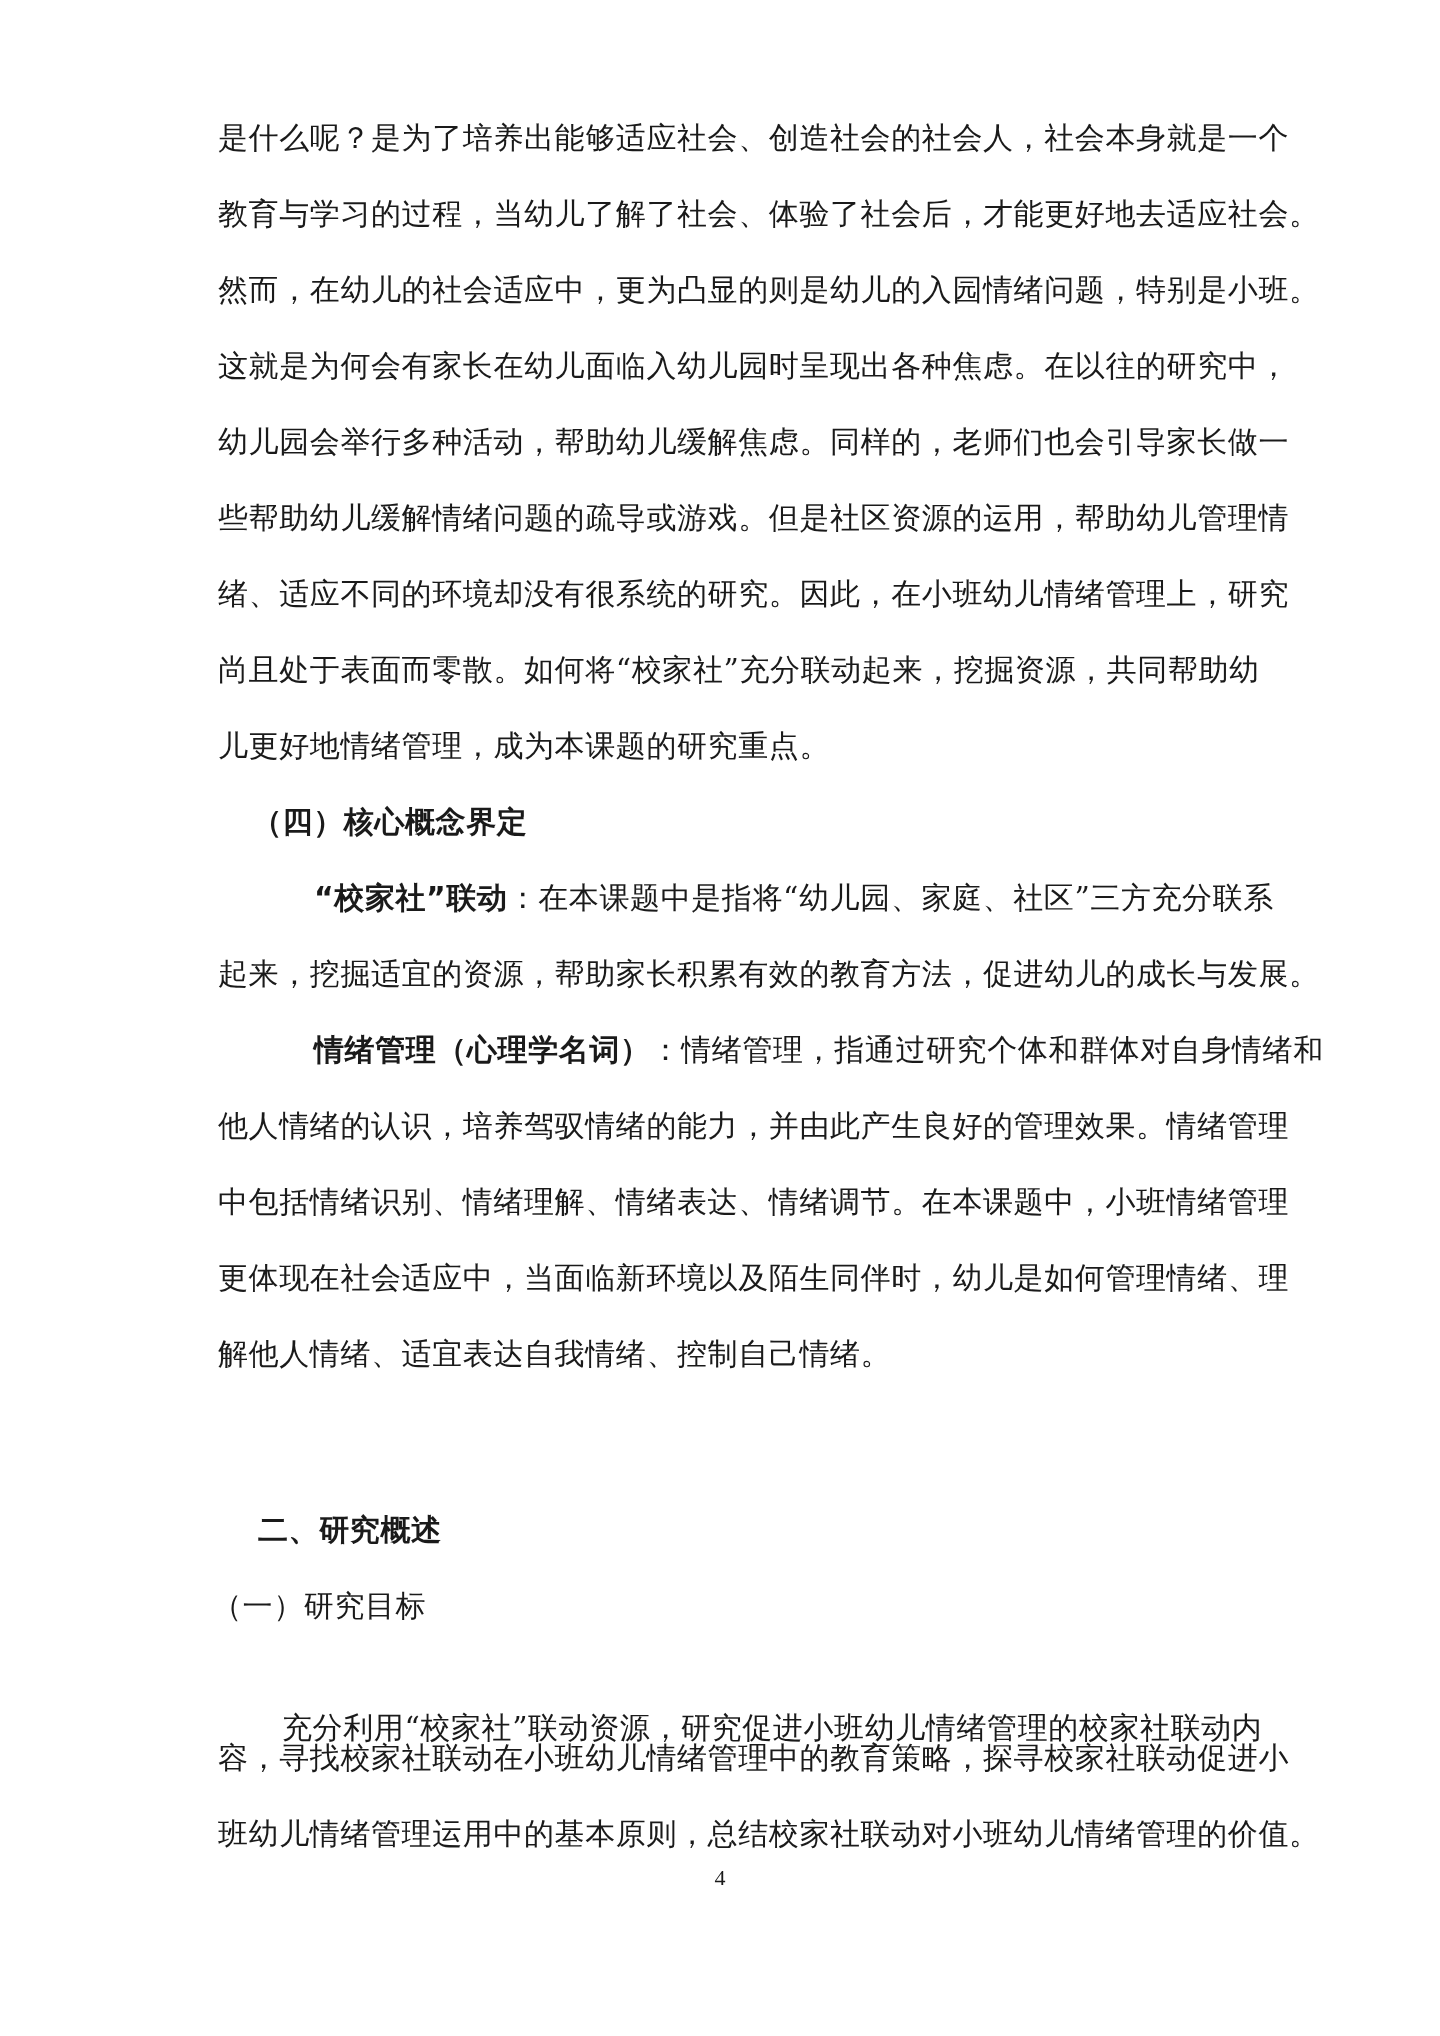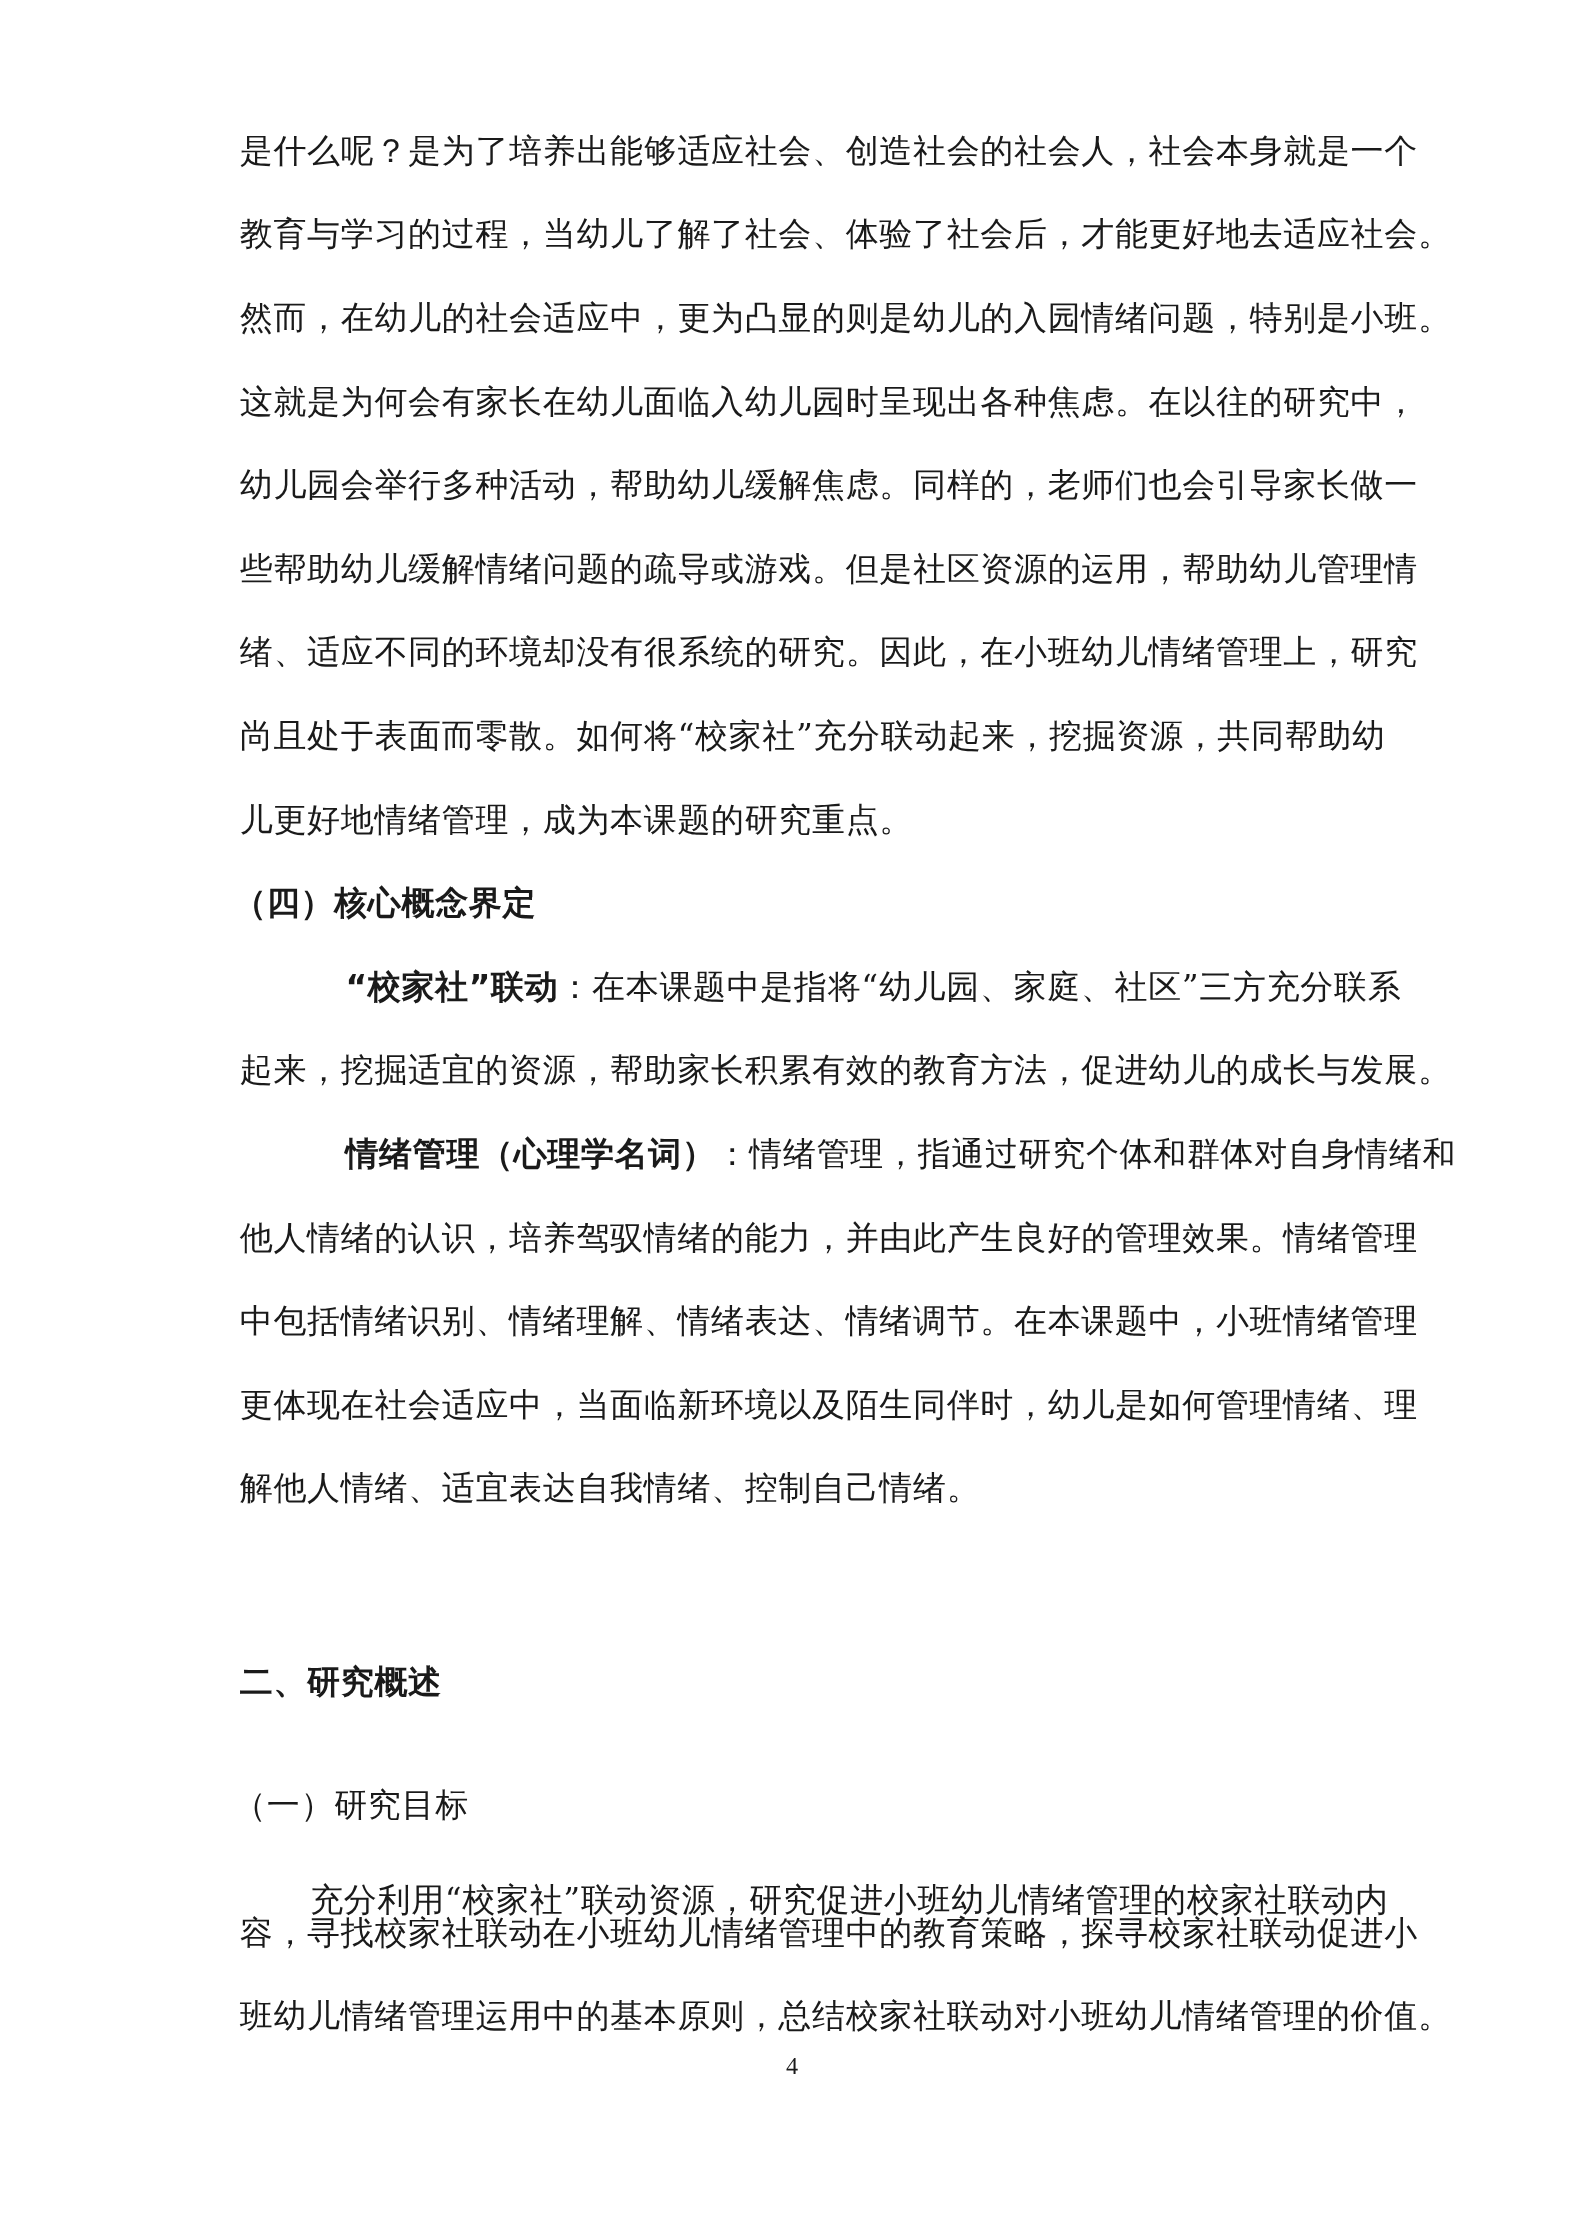--- a/index.html
+++ b/index.html
@@ -4,22 +4,22 @@
 <style>
   html, body { margin: 0; padding: 0; background: #ffffff; }
   body { width: 1440px; height: 2036px; position: relative; overflow: hidden;
          font-family: "DejaVu Serif", "Liberation Serif", serif; color: #1a1a1a; }
   .page { position: absolute; left: 0; top: 0; width: 1440px; height: 1504px; }
   .line { position: absolute; left: 218px; width: 1020px; font-size: 30px; line-height: 40px;
           white-space: nowrap; letter-spacing: 0.6px; }
   .just { text-align: justify; text-align-last: justify; }
   .bold { font-weight: bold; font-family: "DejaVu Sans", "Liberation Sans", sans-serif; margin-left: 32px; }
   .indent { padding-left: 64px; width: 956px; }
-  .heading { font-family: "DejaVu Sans", "Liberation Sans", sans-serif; font-weight: bold; }
-  .sub { font-family: Liberation Sans, sans-serif; margin-top: 36px; }
+  .heading { font-family: "DejaVu Sans", "Liberation Sans", sans-serif; font-weight: bold; margin-left: 40px; }
+  .sub { font-family: Liberation Sans, sans-serif; }
   .pagenum { position: absolute; top: 1865px; left: 0; width: 1440px; text-align: center;
              font-size: 22px; font-family: "Liberation Serif", serif; }
 </style>
 </head>
 <body>
 
 <div class="page">
 
   <div class="line just" style="top:118px">是什么呢？是为了培养出能够适应社会、创造社会的社会人，社会本身就是一个</div>
   <div class="line just" style="top:194px">教育与学习的过程，当幼儿了解了社会、体验了社会后，才能更好地去适应社会。</div>

